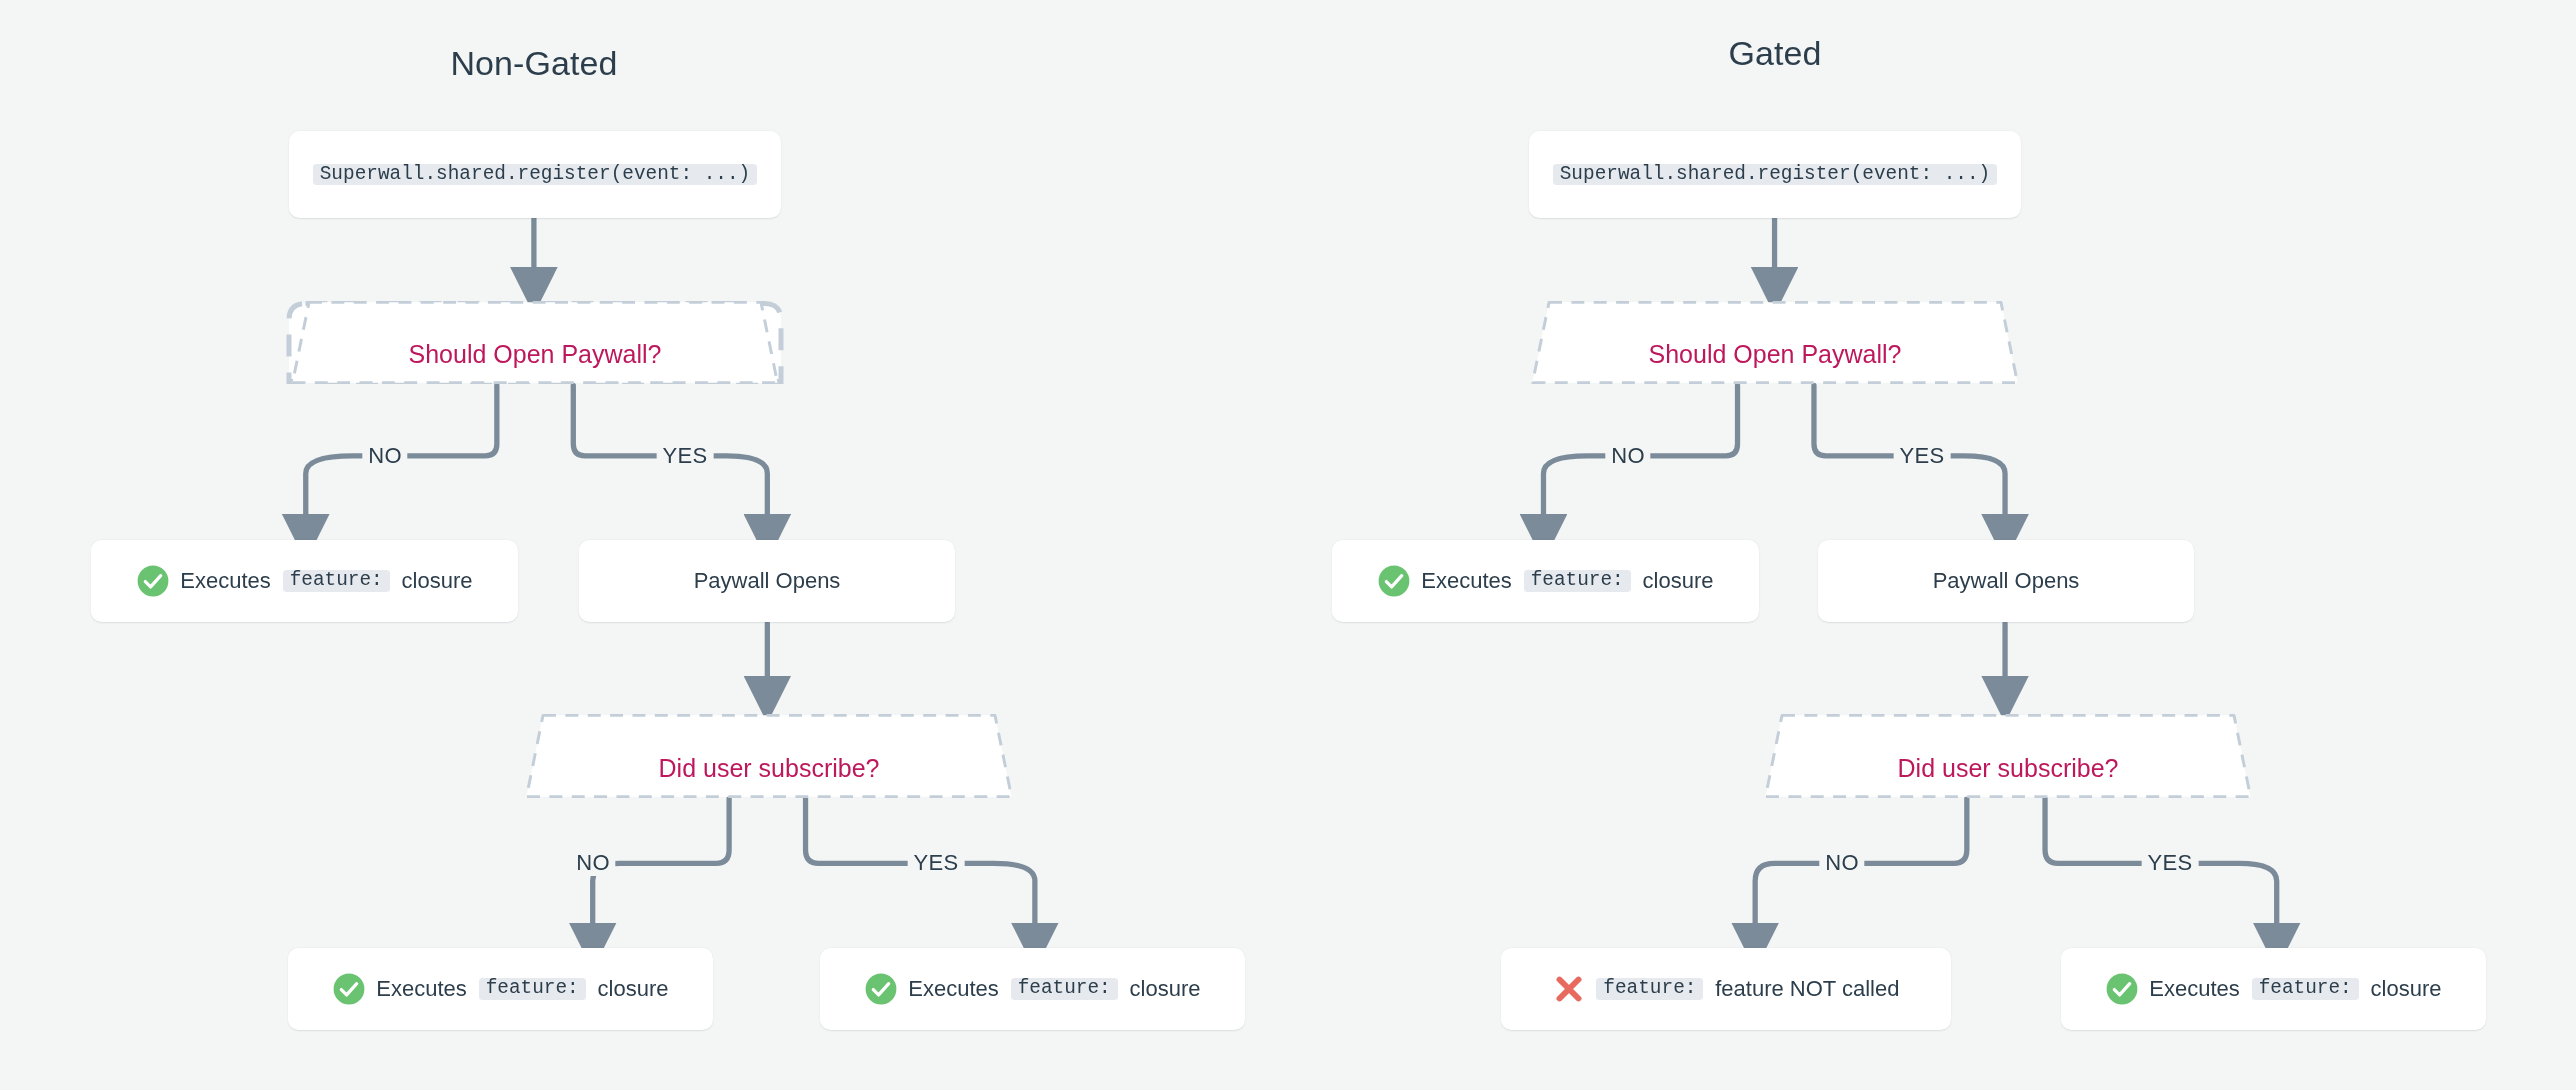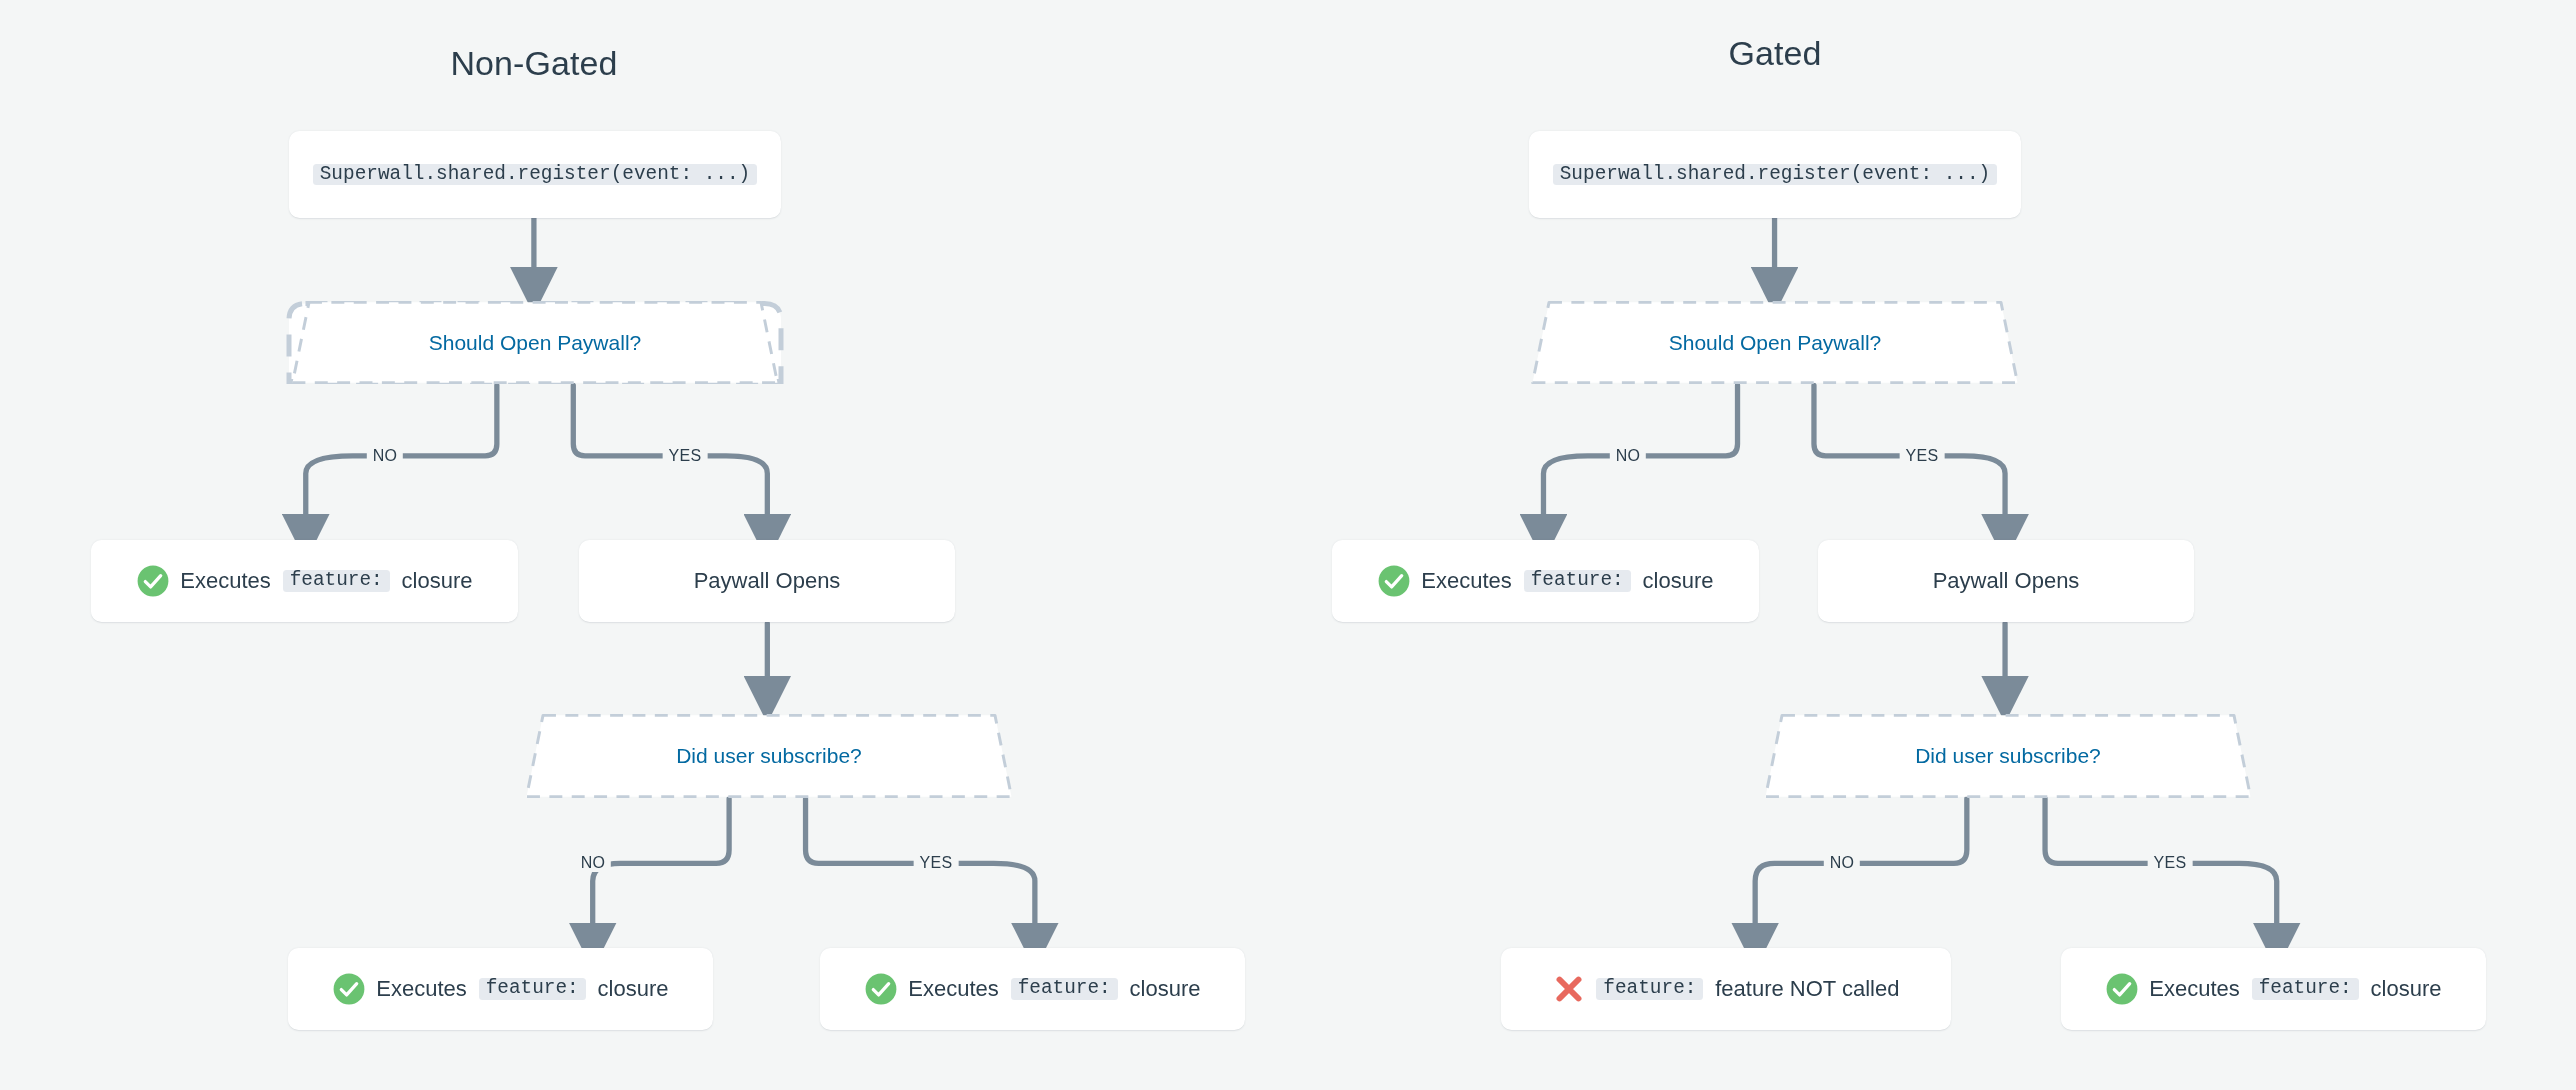--- a/index.html
+++ b/index.html
@@ -76,39 +76,39 @@
   }
   .decision svg {
     position: absolute;
     left: 0;
     top: 0;
     overflow: visible;
   }
   .decision .dlabel {
     position: absolute;
     left: 0;
-    top: 0;
+    top: 12px;
     width: 100%;
     height: 100%;
     display: flex;
     align-items: center;
     justify-content: center;
-    color: #0369a1;
-    font-size: 21px;
+    color: #be185d;
+    font-size: 25px;
     white-space: nowrap;
   }
   .icon {
     flex: 0 0 auto;
     display: inline-flex;
     align-items: center;
     justify-content: center;
   }
   .edge-label {
     position: absolute;
-    font-size: 16px;
+    font-size: 22px;
     color: #2c3e4c;
     background: #f4f6f6;
     padding: 0 5.9px;
     transform: translate(-50%, -50%);
     white-space: nowrap;
     letter-spacing: 0.3px;
   }
 </style>
 </head>
 <body>

